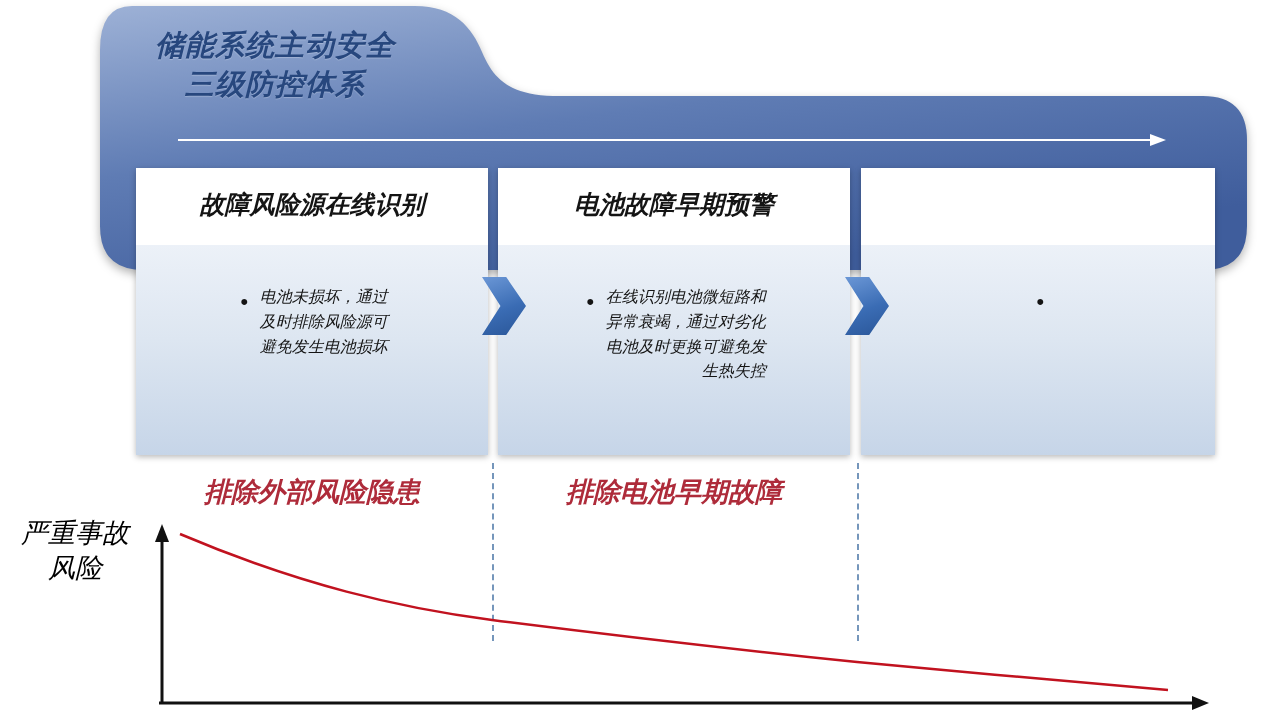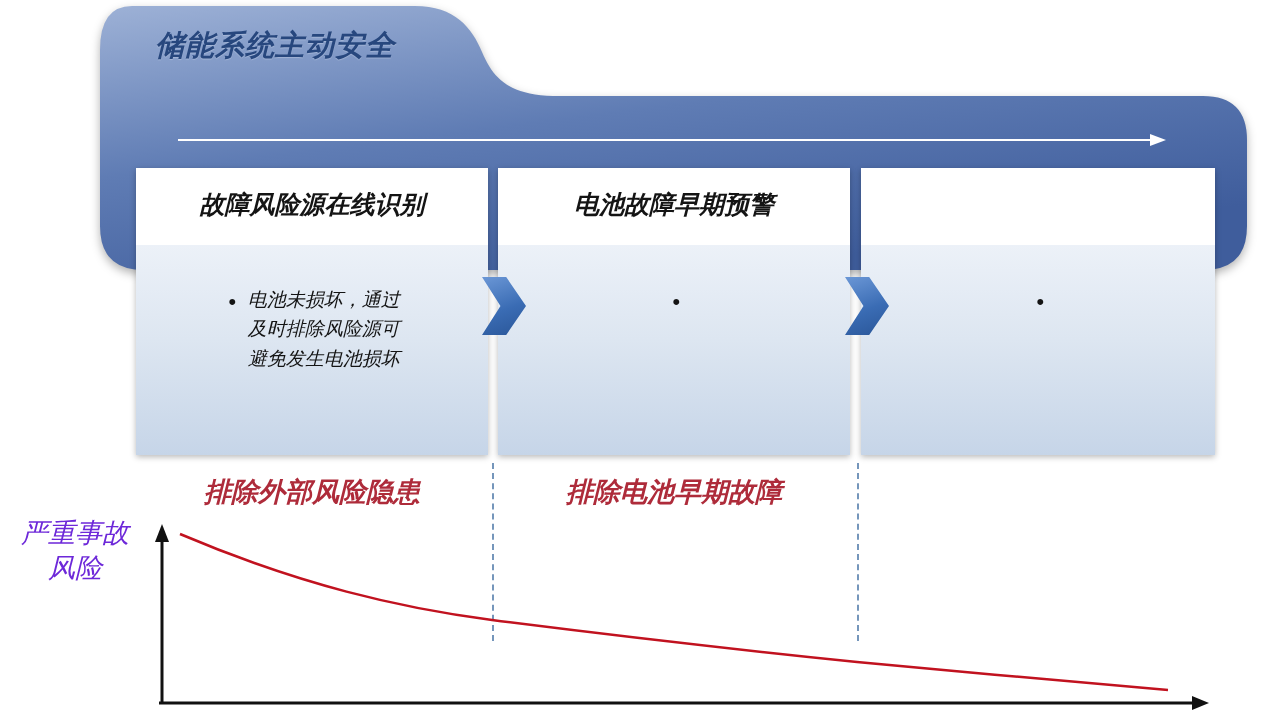--- a/index.html
+++ b/index.html
@@ -73,21 +73,21 @@
     gap: 12px;
     justify-content: center;
   }
   .bullet {
     flex: 0 0 auto;
     font-size: 22px;
     line-height: 1.55;
     color: #141414;
   }
   .body-text {
-    font-size: 19px;
+    font-size: 16px;
     line-height: 1.55;
     color: #141414;
     white-space: pre-line;
   }
 
   
   .chevron {
     position: absolute;
     top: 277px;
     width: 44px;
@@ -131,21 +131,21 @@
     left: 0; top: 0;
     width: 1269px; height: 721px;
     z-index: 2;
   }
   .y-axis-label {
     position: absolute;
     left: 10px; top: 516px;
     width: 130px;
     text-align: center;
     font-size: 27px;
-    color: #6d28d9;
+    color: #000000;
     line-height: 1.3;
     z-index: 3;
   }
 </style>
 </head>
 <body>
 
 <div class="canvas">
 
   <svg class="banner-svg" viewBox="0 0 1269 300" xmlns="http://www.w3.org/2000/svg">
@@ -158,39 +158,44 @@
     </defs>
     <path d="M 132 6 H 415 C 455 6 472 28 482 52 C 494 80 510 96 560 96 H 1203 Q 1247 96 1247 140 V 226 Q 1247 270 1203 270 H 144 Q 100 270 100 226 V 50 Q 100 6 132 6 Z" fill="url(#bannerGrad)"></path>
     <g>
       <line x1="178" y1="140" x2="1150" y2="140" stroke="#ffffff" stroke-width="2"></line>
       <polygon points="1150,134 1150,146 1166,140" fill="#ffffff"></polygon>
     </g>
   </svg>
 
   <div class="banner-title">
     <div>储能系统主动安全</div>
+    <div>三级防控体系</div>
   </div>
 
   <div class="stage-box stage-box-1">
     <div class="stage-title">故障风险源在线识别</div>
     <div class="stage-body">
       <div class="stage-body-inner">
         <span class="bullet">•</span>
         <span class="body-text">电池未损坏，通过
 及时排除风险源可
 避免发生电池损坏</span>
       </div>
     </div>
   </div>
 
   <div class="stage-box stage-box-2">
     <div class="stage-title">电池故障早期预警</div>
     <div class="stage-body">
       <div class="stage-body-inner">
         <span class="bullet">•</span>
+        <span class="body-text">在线识别电池微短路和
+异常衰竭，通过对劣化
+电池及时更换可避免发
+生热失控</span>
       </div>
     </div>
   </div>
 
   <div class="stage-box stage-box-3">
     <div class="stage-body">
       <div class="stage-body-inner">
         <span class="bullet">•</span>
       </div>
     </div>

